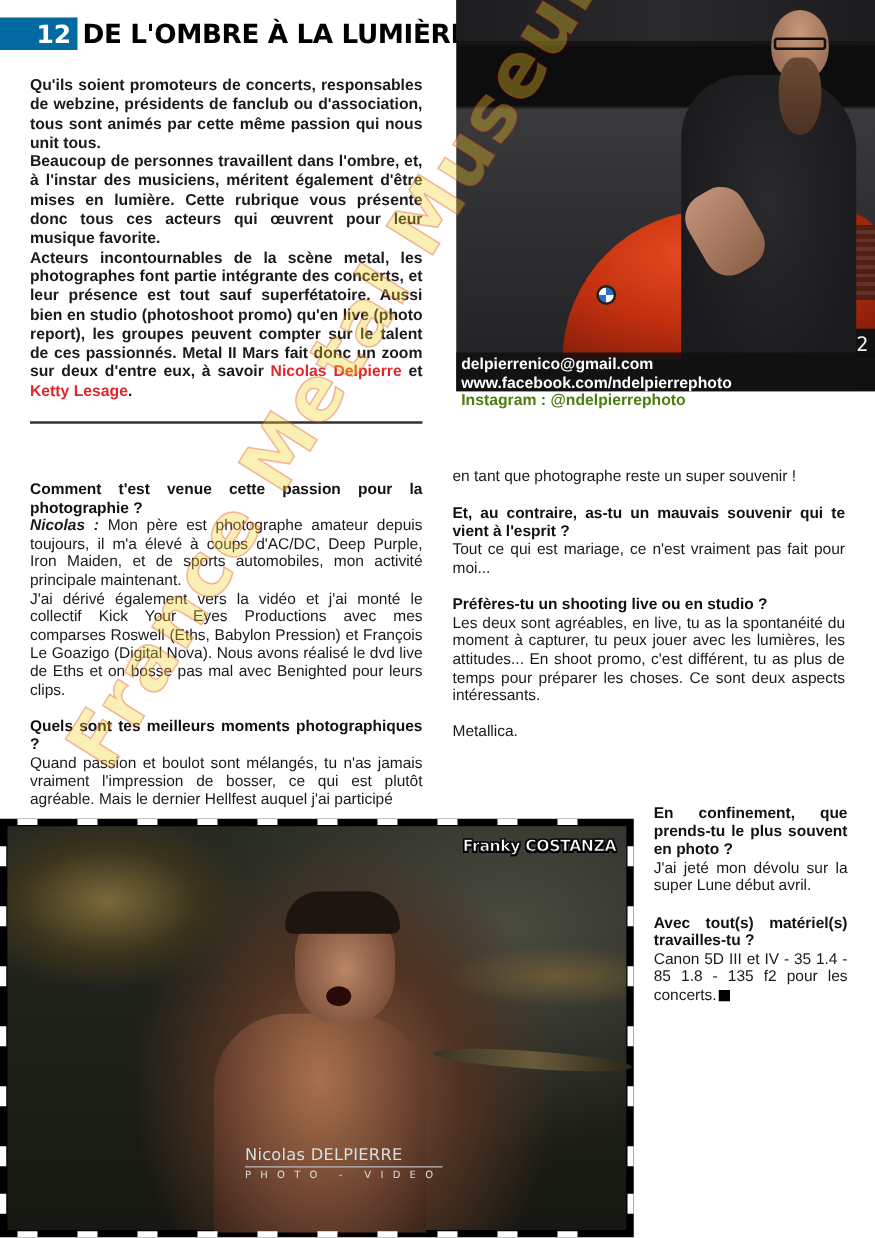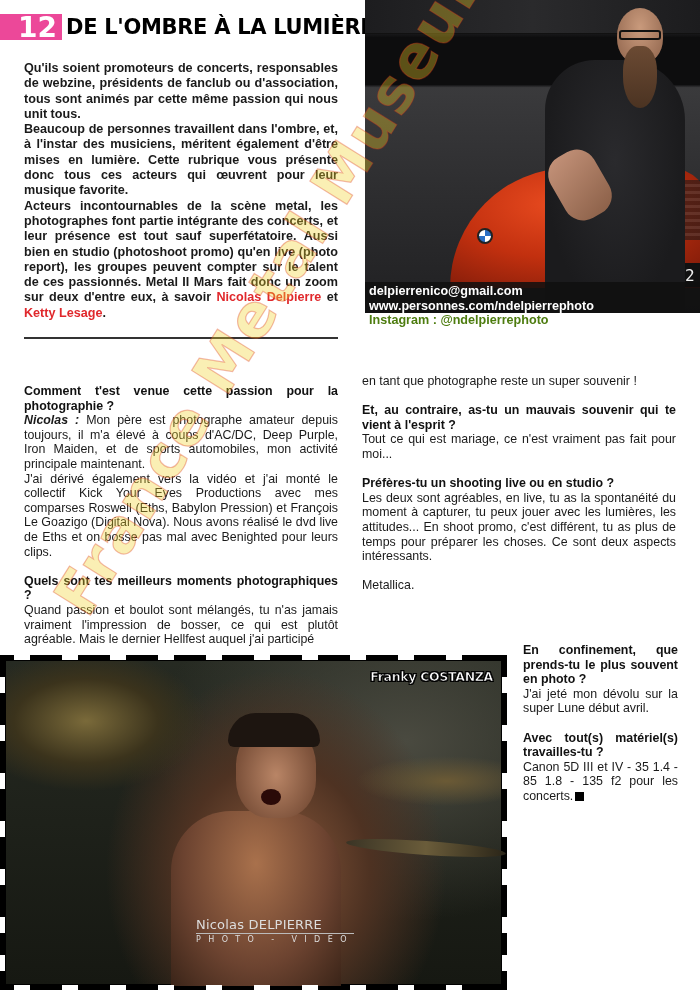--- a/index.html
+++ b/index.html
@@ -1,21 +1,21 @@
 <!DOCTYPE html>
 <html><head>
   <meta charset="utf-8">
   <style>
     * { box-sizing: border-box; margin: 0; padding: 0; }
     html, body { width: 700px; height: 990px; background: #ffffff; overflow: hidden; }
     body { position: relative; font-family: "Liberation Sans", sans-serif; color: #1a1a1a; }
 
     
     .header { position: absolute; left: 0; top: 14px; height: 26px; display: flex; align-items: center; }
-    .page-num { background: #ec4899; color: #fff; font-family: "DejaVu Sans", sans-serif; font-weight: bold; font-size: 28px; height: 26px; width: 62px; display: flex; align-items: center; justify-content: flex-end; padding-right: 5px; }
+    .page-num { background: #0369a1; color: #fff; font-family: "DejaVu Sans", sans-serif; font-weight: bold; font-size: 20px; height: 26px; width: 62px; display: flex; align-items: center; justify-content: flex-end; padding-right: 5px; }
     .section-title { font-family: "DejaVu Sans", sans-serif; font-weight: bold; font-size: 21px; color: #000; margin-left: 4px; letter-spacing: -0.3px; white-space: nowrap; }
 
     
     .intro { position: absolute; left: 24px; top: 61px; width: 314px; font-weight: bold; font-size: 12.6px; line-height: 15.3px; text-align: justify; }
     .intro p { margin: 0; }
     .red { color: #e0282c; }
     .intro-rule { position: absolute; left: 24px; top: 337px; width: 314px; height: 2px; background: #333; }
 
     
     .top-photo { position: absolute; left: 365px; top: 0; width: 335px; height: 313px; overflow: hidden;
@@ -89,21 +89,21 @@
   <div class="bmw"></div>
   <div class="plate">32</div>
   <div class="person-body"></div>
   <div class="arm"></div>
   <div class="person-head"></div>
   <div class="glasses"></div>
   <div class="beard"></div>
 </div>
 <div class="contact-box">
   <div>delpierrenico@gmail.com</div>
-  <div>www.personnes.com/ndelpierrephoto</div>
+  <div>www.facebook.com/ndelpierrephoto</div>
 </div>
 <div class="contact-below">
   <div>Instagram : @ndelpierrephoto</div>
 </div>
 
 <div class="col col-left">
   <div class="q">Comment t'est venue cette passion pour la photographie ?</div>
   <div><span class="name">Nicolas :</span><span> Mon père est photographe amateur depuis toujours, il m'a élevé à coups d'AC/DC, Deep Purple, Iron Maiden, et de sports automobiles, mon activité principale maintenant.</span></div>
   <div>J'ai dérivé également vers la vidéo et j'ai monté le collectif Kick Your Eyes Productions avec mes comparses Roswell (Eths, Babylon Pression) et François Le Goazigo (Digital Nova). Nous avons réalisé le dvd live de Eths et on bosse pas mal avec Benighted pour leurs clips.</div>
   <div class="gap"></div>

